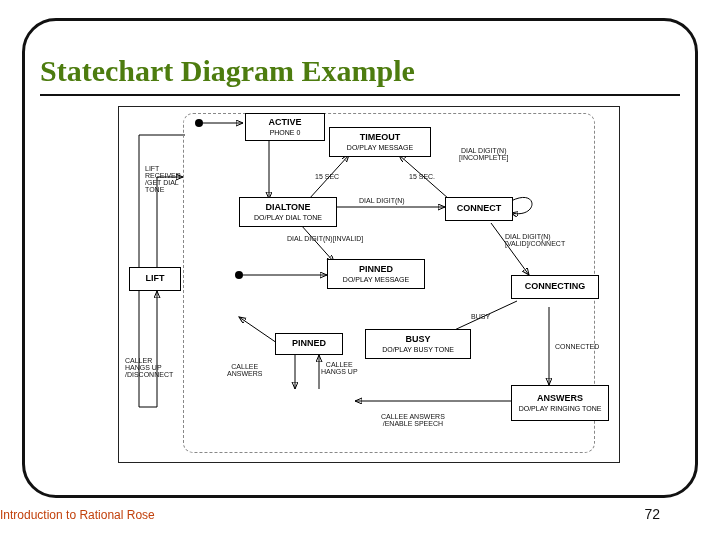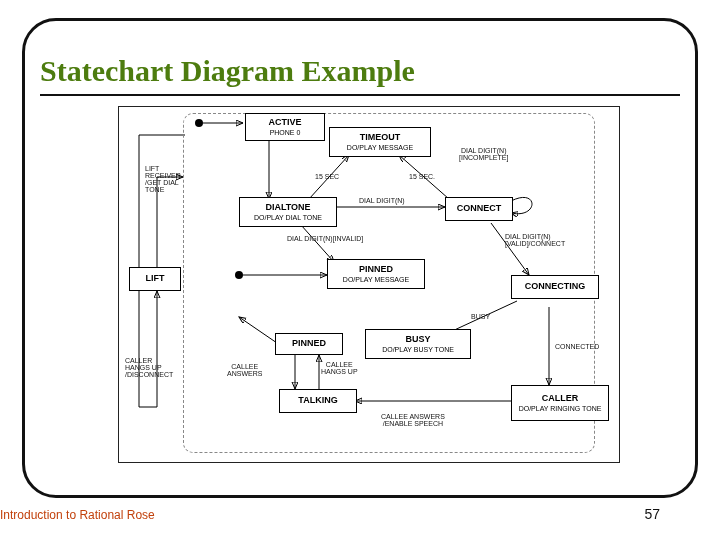--- a/index.html
+++ b/index.html
@@ -100,25 +100,22 @@
     <div class="state" style="left:10px;top:160px;width:50px;height:22px">
       <span>LIFT</span>
     </div>
     <div class="state" style="left:156px;top:226px;width:66px;height:20px">
       <span>PINNED</span>
     </div>
     <div class="state" style="left:246px;top:222px;width:104px;height:28px">
       <span>BUSY</span>
       <span class="sub">DO/PLAY BUSY TONE</span>
     </div>
-    <div class="state" style="left:160px;top:282px;width:76px;height:22px">
-      <span>TALKING</span>
-    </div>
     <div class="state" style="left:392px;top:278px;width:96px;height:34px">
-      <span>CALLER</span>
+      <span>ANSWERS</span>
       <span class="sub">DO/PLAY RINGING
 TONE</span>
     </div>
 
     <div class="lbl" style="left:26px;top:58px">LIFT
 RECEIVER
 /GET DIAL
 TONE</div>
     <div class="lbl" style="left:196px;top:66px">15 SEC</div>
     <div class="lbl" style="left:290px;top:66px">15 SEC.</div>
@@ -135,14 +132,14 @@
 /DISCONNECT</div>
     <div class="lbl lblc" style="left:108px;top:256px">CALLEE
 ANSWERS</div>
     <div class="lbl lblc" style="left:202px;top:254px">CALLEE
 HANGS UP</div>
     <div class="lbl lblc" style="left:262px;top:306px">CALLEE ANSWERS
 /ENABLE SPEECH</div>
   </div>
 
   <div class="footer-note">Introduction to Rational Rose</div>
-  <div class="page-num">57</div>
+  <div class="page-num">72</div>
 </div>
 
 </body></html>

